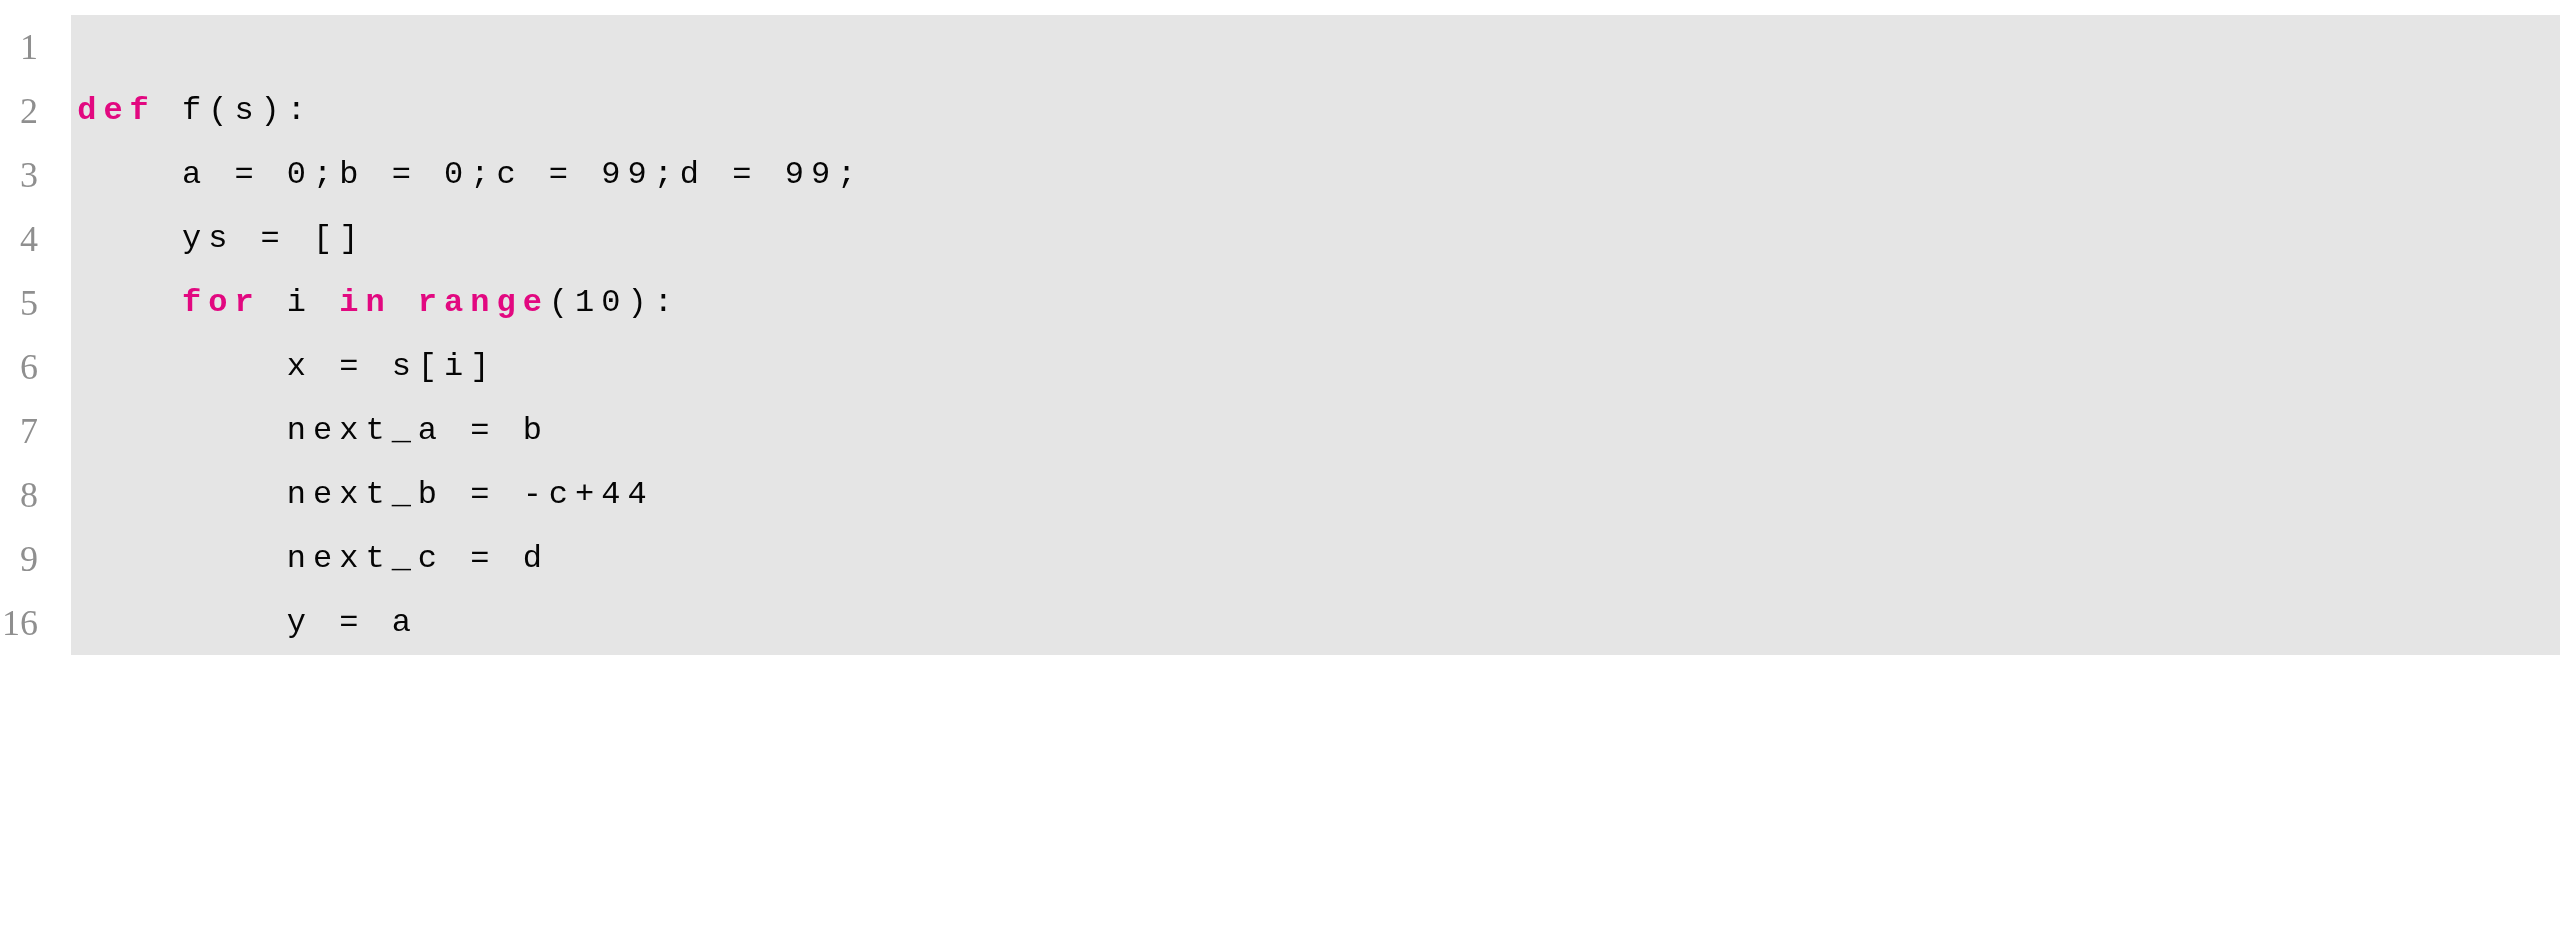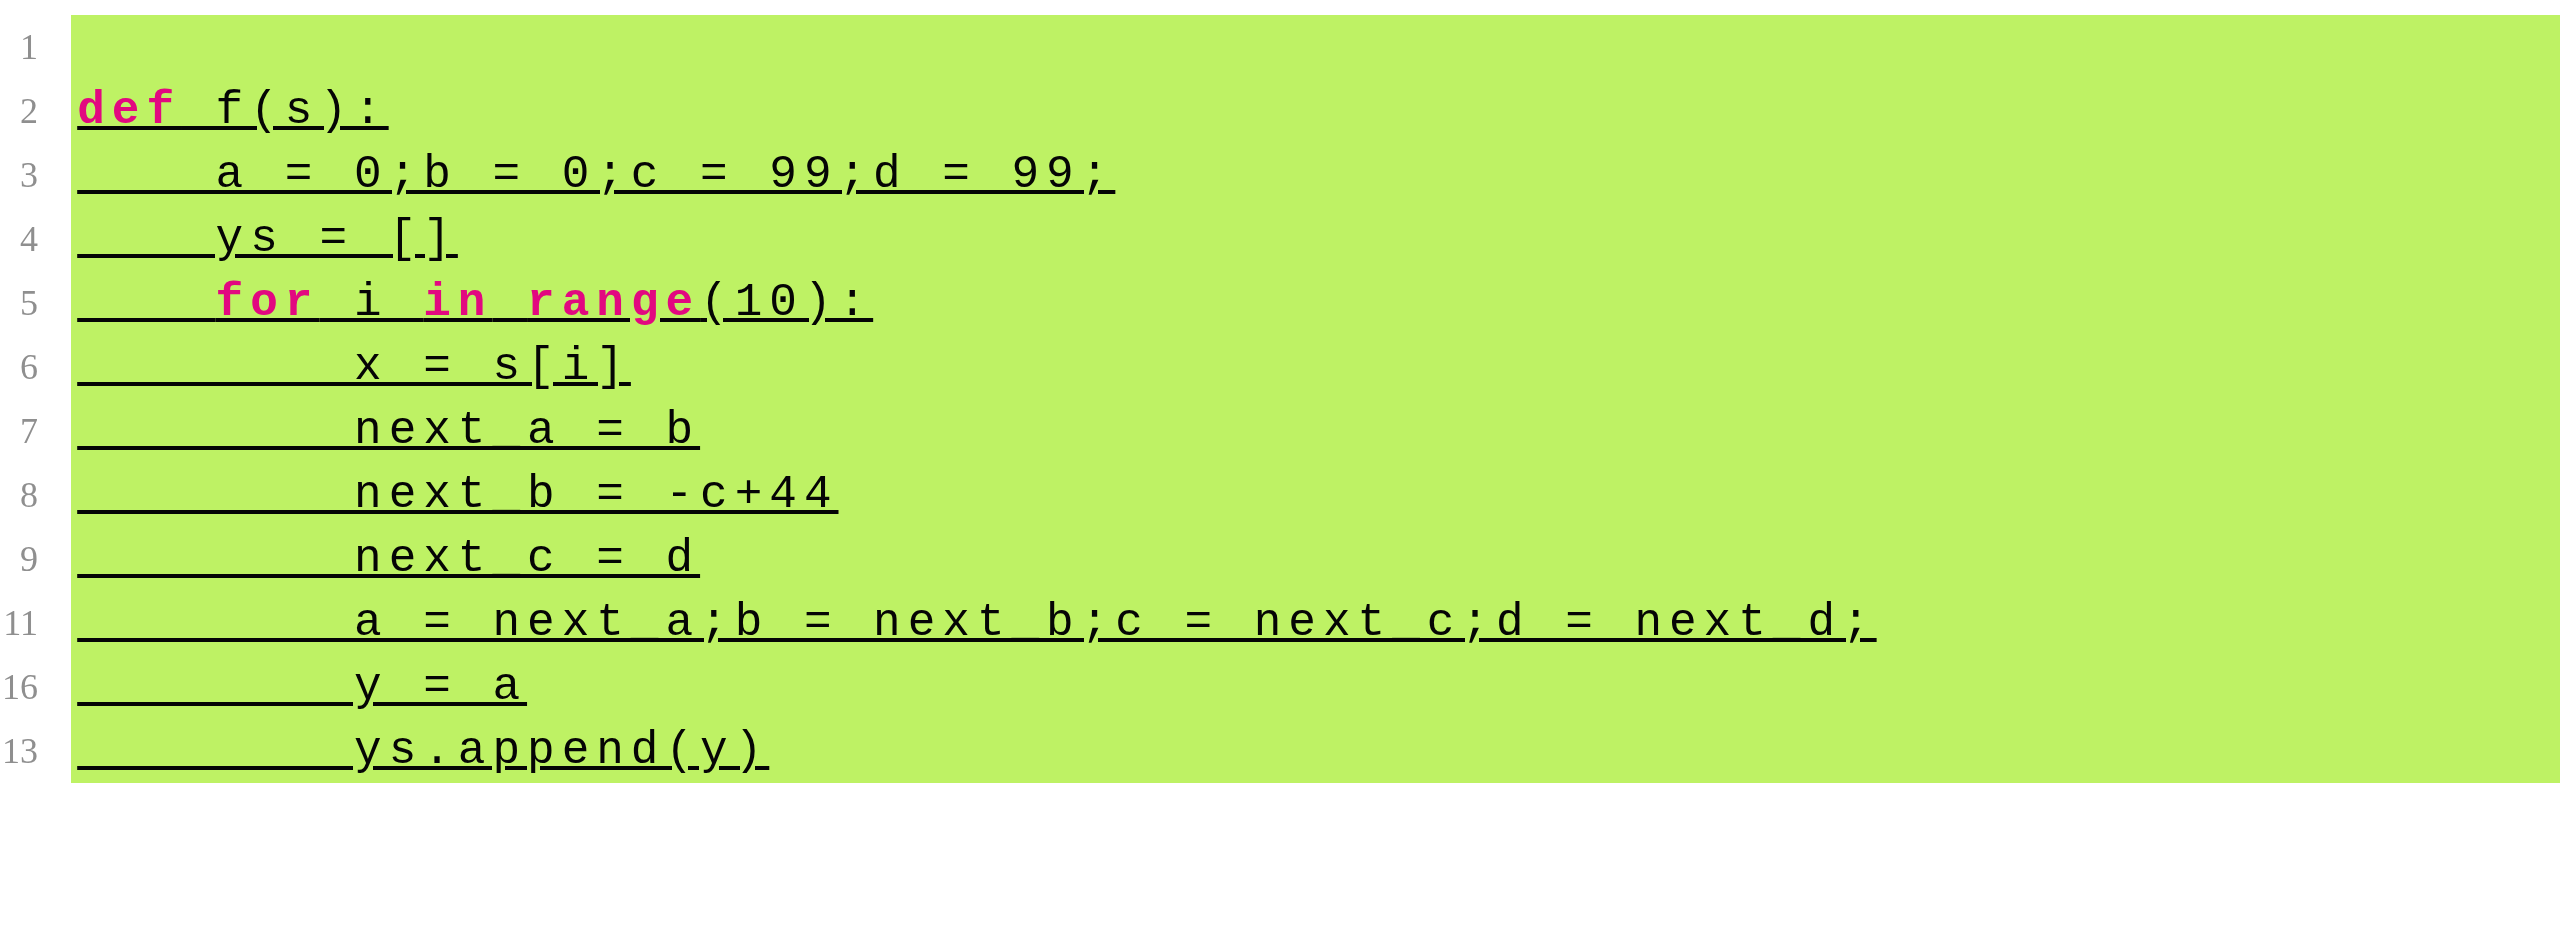--- a/index.html
+++ b/index.html
@@ -30,28 +30,27 @@
     font-size: 36px;
     line-height: 64px;
     color: #8f8f8f;
     background: #ffffff;
     user-select: none;
   }
   .code {
     flex: 1 1 auto;
     box-sizing: border-box;
     padding-left: 6.2px;
-    background: #bef264;
+    background: #e5e5e5;
     font-family: "Liberation Mono", "DejaVu Sans Mono", monospace;
-    font-size: 46px;
+    font-size: 32px;
     line-height: 64px;
     letter-spacing: 7px;
     white-space: pre;
     color: #050505;
-    text-decoration: underline;
   }
   .tok-keyword {
     color: #e20880;
     font-weight: 700;
   }
   .tok-plain {
     color: #050505;
   }
 </style>
 </head>
@@ -97,29 +96,21 @@
     <div class="gutter">8</div>
     <div class="code"><span class="tok-plain">        next_b = -c+44</span></div>
   </div>
 
   <div class="line-row">
     <div class="gutter">9</div>
     <div class="code"><span class="tok-plain">        next_c = d</span></div>
   </div>
 
 
-  <div class="line-row">
-    <div class="gutter">11</div>
-    <div class="code"><span class="tok-plain">        a = next_a;b = next_b;c = next_c;d = next_d;</span></div>
-  </div>
 
   <div class="line-row">
     <div class="gutter">16</div>
     <div class="code"><span class="tok-plain">        y = a</span></div>
   </div>
 
-  <div class="line-row">
-    <div class="gutter">13</div>
-    <div class="code"><span class="tok-plain">        ys.append(y)</span></div>
-  </div>
 
 </div>
 
 
 </body></html>

